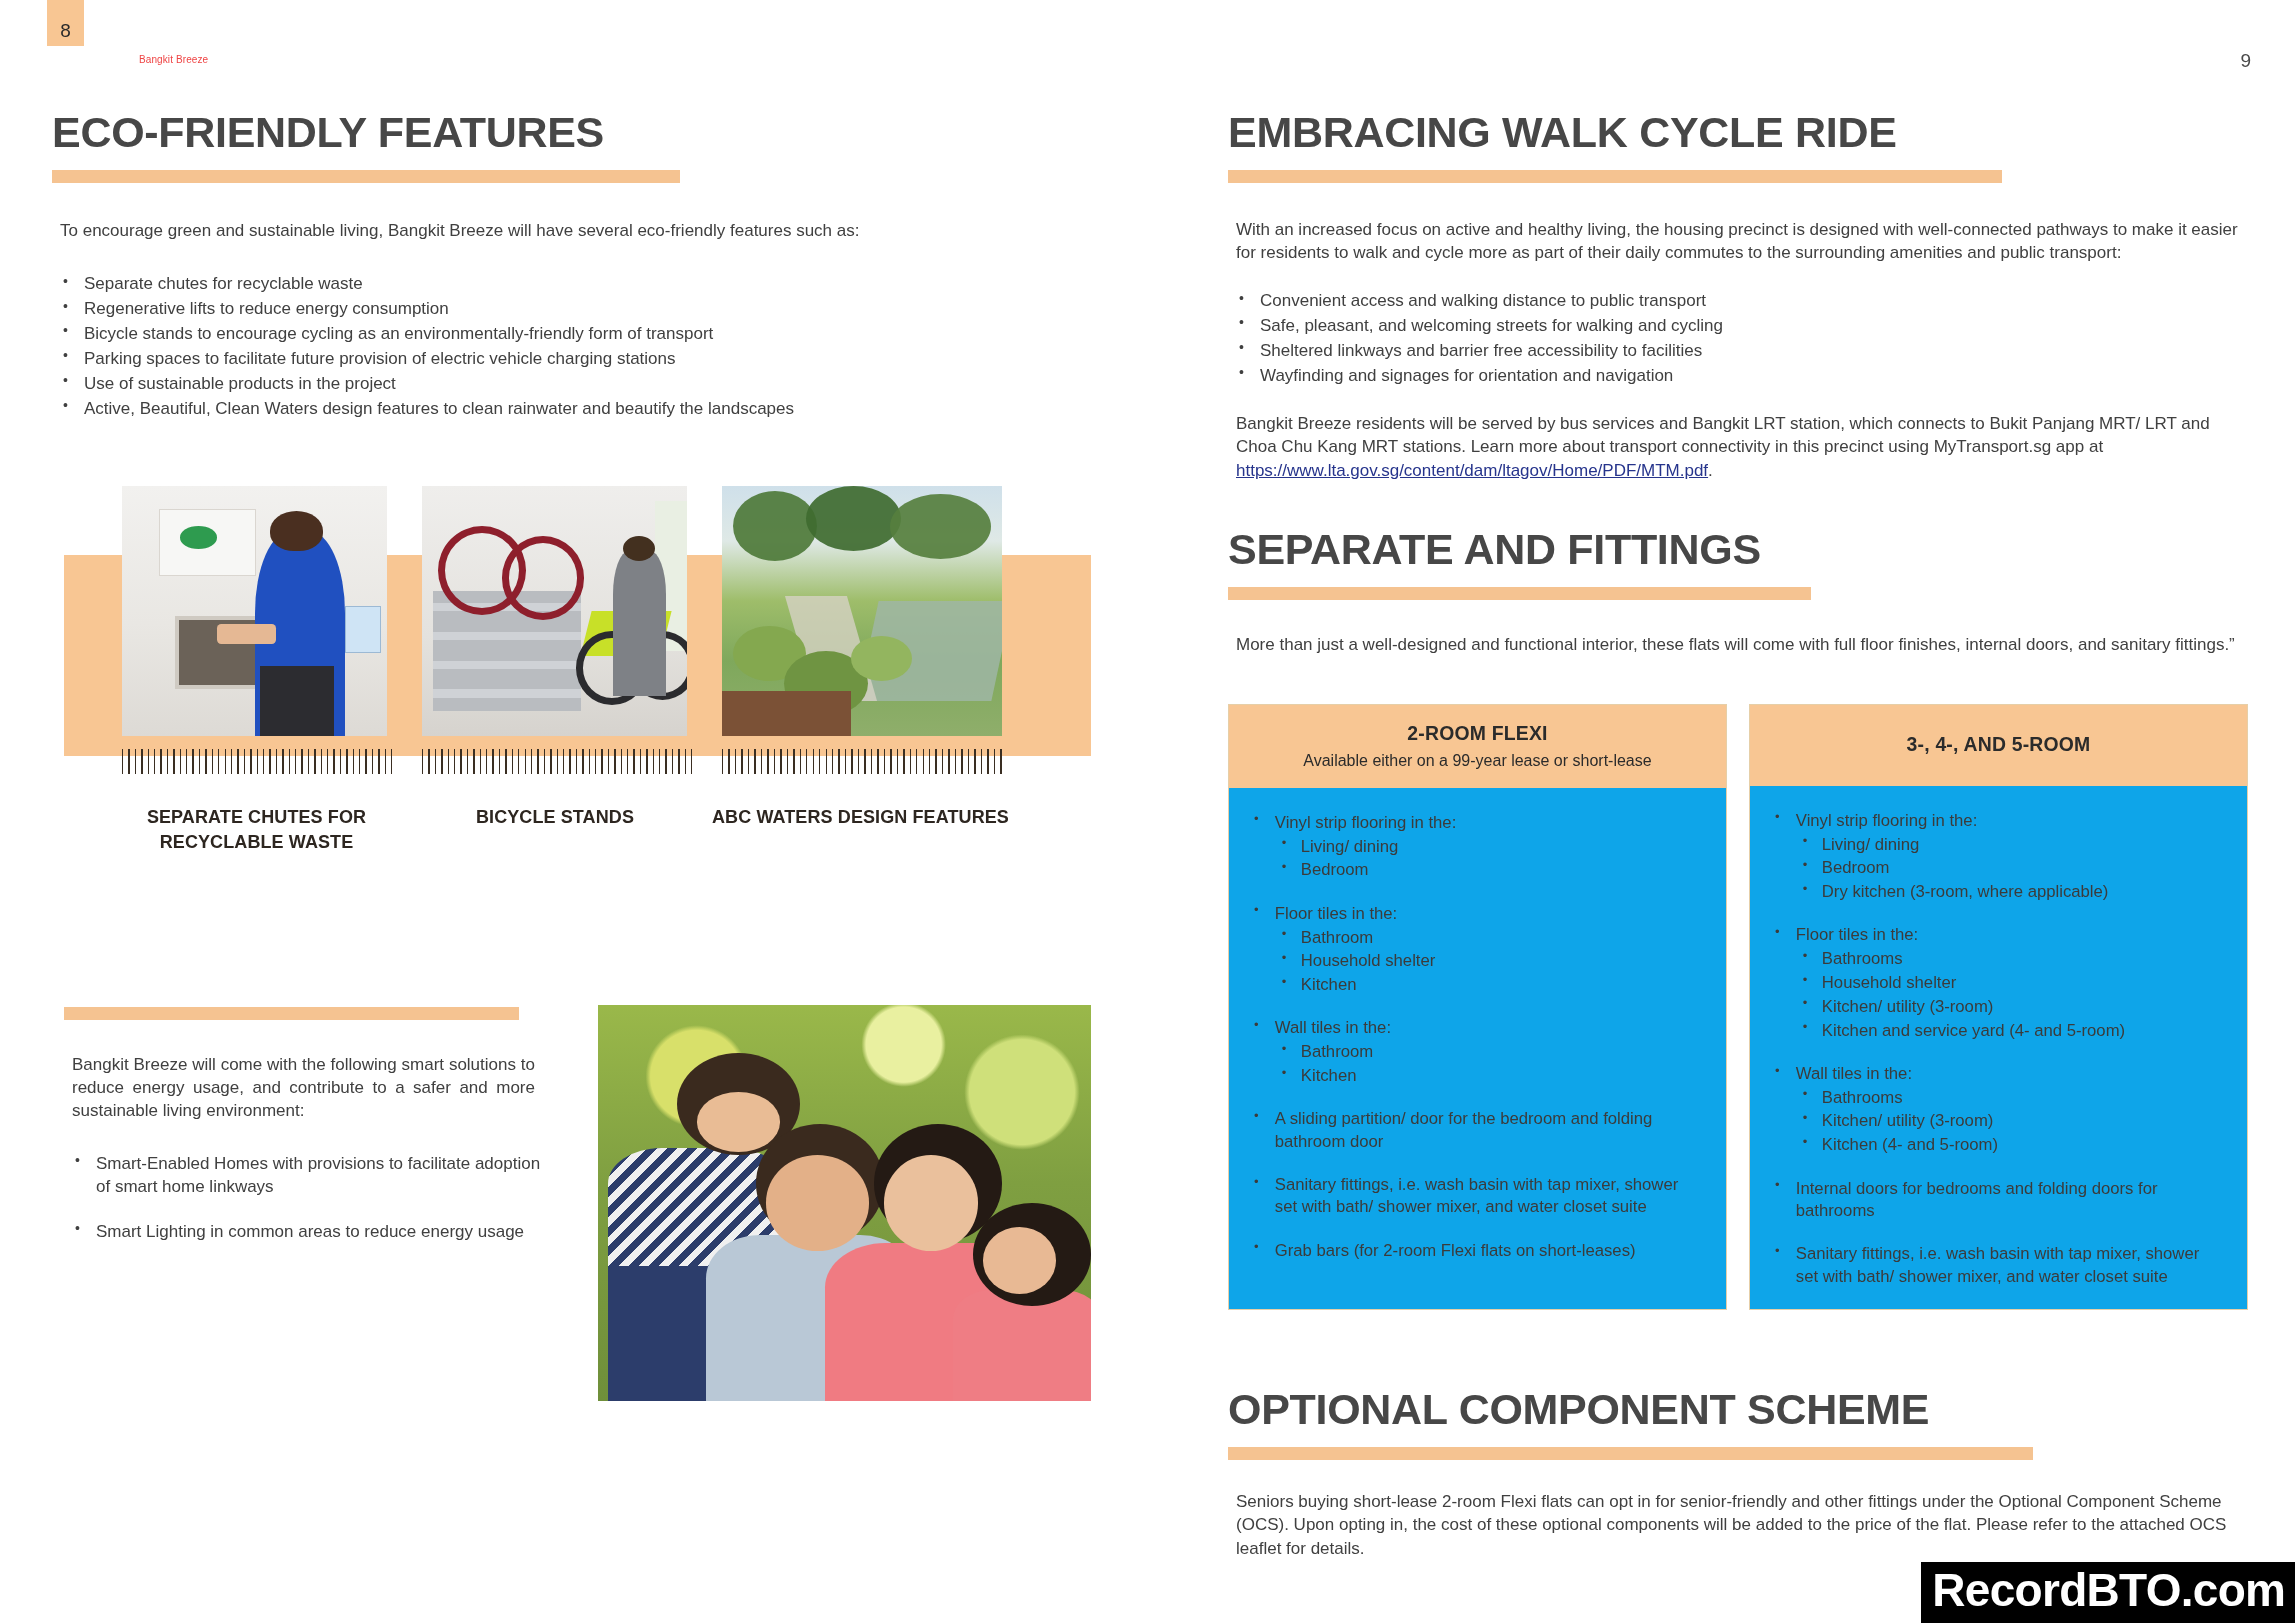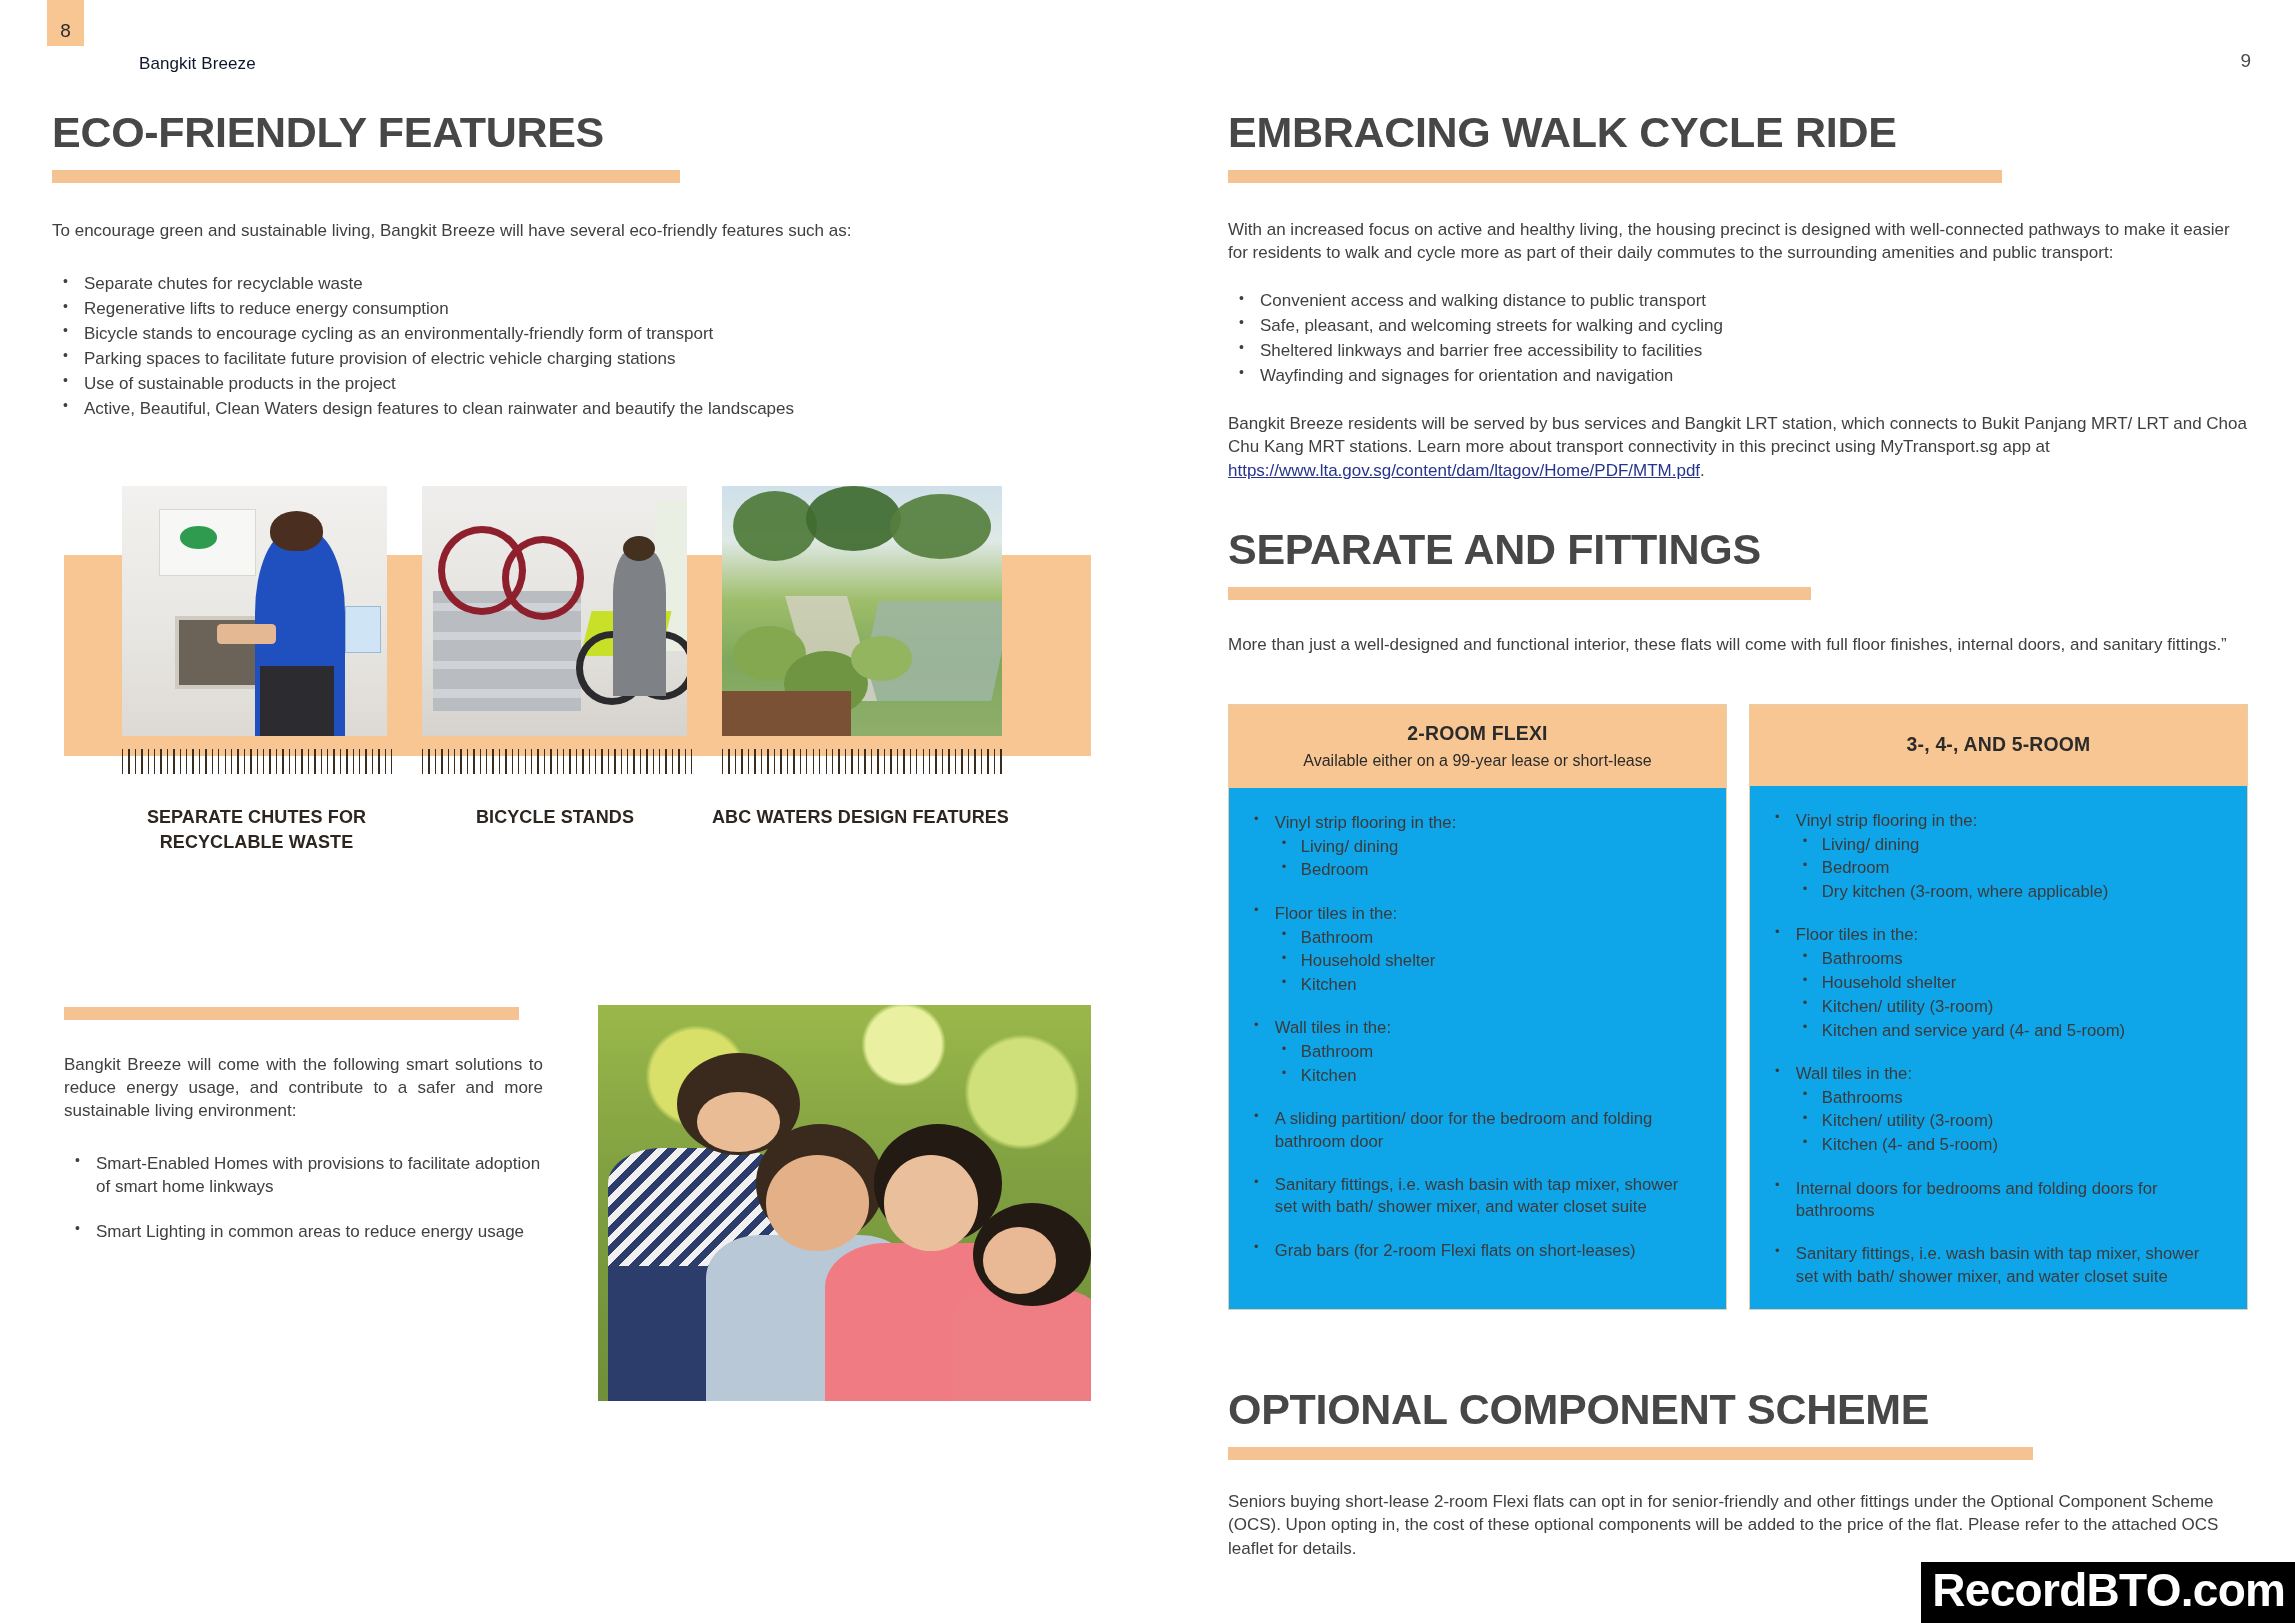--- a/index.html
+++ b/index.html
@@ -19,21 +19,21 @@
     background:#f8c693;
   }
   .page-badge-num{
     position:absolute;left:47px;top:0;width:37px;height:46px;
     display:flex;align-items:flex-end;justify-content:center;
     font-size:19px;color:#2b2b2b;padding-bottom:4.2px;box-sizing:border-box;
     font-family:"Liberation Sans", sans-serif;
   }
   .header-title{
     position:absolute;left:139px;top:54px;
-    font-size:17px;color:#0f172a;letter-spacing:0.1px;
+    font-size:10px;color:#ef4444;letter-spacing:0.1px;
   }
   .page-num-right{
     position:absolute;right:44px;top:50px;
     font-size:19px;color:#4a4a4a;
   }
 
   
   .col-left{position:absolute;left:52px;top:111px;width:1027px;}
   .col-right{position:absolute;left:1228px;top:111px;width:1020px;}
 
@@ -49,21 +49,21 @@
   .rule{
     height:12.5px;background:#f5c391;margin-top:15.3px;
   }
   .rule.short{width:628px;}
   .rule.r1{width:774px;}
   .rule.r2{width:583px;}
   .rule.r3{width:805px;}
   .rule.r4{width:458px;}
 
   p.body{
-    font-size:17px;line-height:1.37;color:#404040;margin:0;
+    font-size:17px;line-height:1.37;color:#404040;margin:8px;
   }
   .body-just{text-align:justify;}
   ul.blist{margin:0;padding:0;list-style:none;}
   ul.blist > li{
     position:relative;padding-left:32px;font-size:17px;line-height:1.38;color:#404040;
     margin-bottom:1.4px;
   }
   ul.blist > li:before{
     content:"\2022";position:absolute;left:11px;top:-0.7px;font-size:14px;color:#404040;
   }

